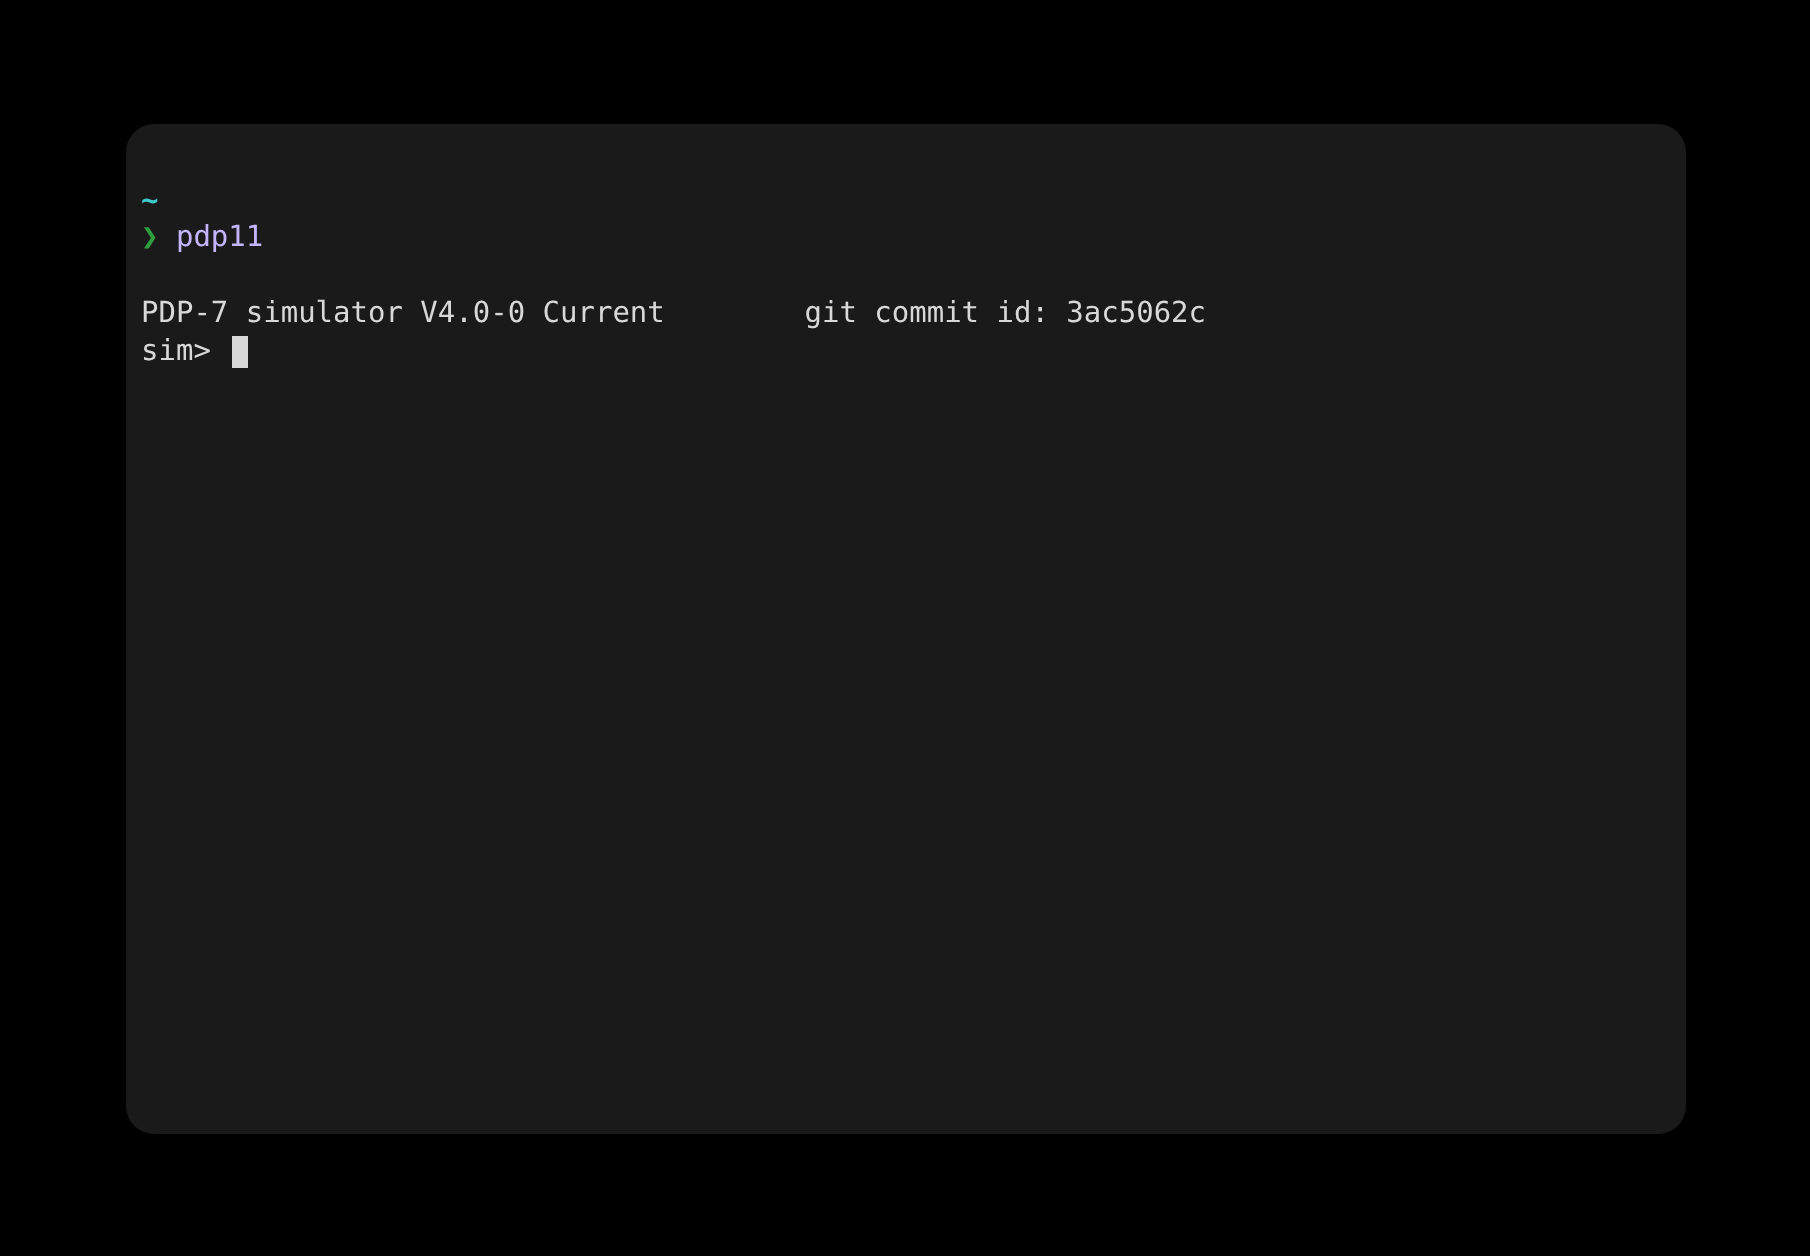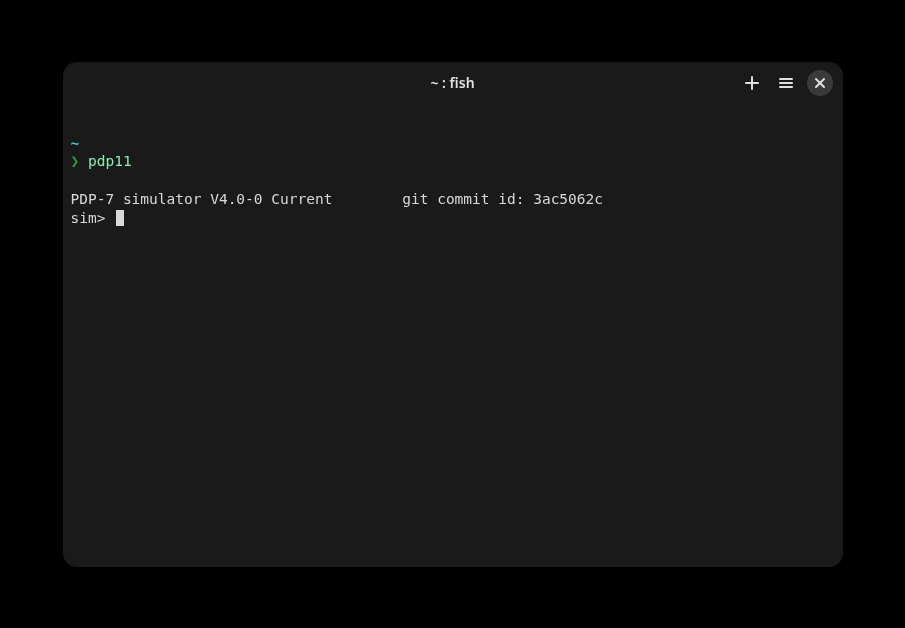--- a/index.html
+++ b/index.html
@@ -82,60 +82,36 @@
     }
     .cwd {
       color: #3fc9c9;
       font-weight: bold;
     }
     .prompt-char {
       color: #2e9e3f;
       font-weight: bold;
     }
     .command {
-      color: #86efac;
+      color: #c4b5fd;
     }
     .output {
       color: #d8d8d8;
     }
     .cursor {
       display: inline-block;
       width: 8px;
       height: 16px;
       background: #d8d8d8;
       vertical-align: text-bottom;
       margin-left: 2px;
     }
   </style>
 </head>
 <body>
 
 <div class="terminal-window">
-  <div class="titlebar">
-    <div class="title">~ : fish</div>
-    <div class="controls">
-      <div class="control-btn">
-        <svg viewBox="0 0 16 16" fill="none" stroke="currentColor" stroke-width="2" stroke-linecap="round">
-          <line x1="8" y1="2" x2="8" y2="14"></line>
-          <line x1="2" y1="8" x2="14" y2="8"></line>
-        </svg>
-      </div>
-      <div class="control-btn">
-        <svg viewBox="0 0 16 16" fill="none" stroke="currentColor" stroke-width="2" stroke-linecap="round">
-          <line x1="2" y1="4" x2="14" y2="4"></line>
-          <line x1="2" y1="8" x2="14" y2="8"></line>
-          <line x1="2" y1="12" x2="14" y2="12"></line>
-        </svg>
-      </div>
-      <div class="control-btn close">
-        <svg viewBox="0 0 12 12" fill="none" stroke="currentColor" stroke-width="2" stroke-linecap="round">
-          <line x1="2" y1="2" x2="10" y2="10"></line>
-          <line x1="10" y1="2" x2="2" y2="10"></line>
-        </svg>
-      </div>
-    </div>
-  </div>
   <div class="terminal-body"><span class="cwd">~</span>
 <span class="prompt-char">❯</span> <span class="command">pdp11</span>
 
 <span class="output">PDP-7 simulator V4.0-0 Current        git commit id: 3ac5062c</span>
 <span class="output">sim&gt; </span><span class="cursor"></span></div>
 </div>
 
 </body></html>

